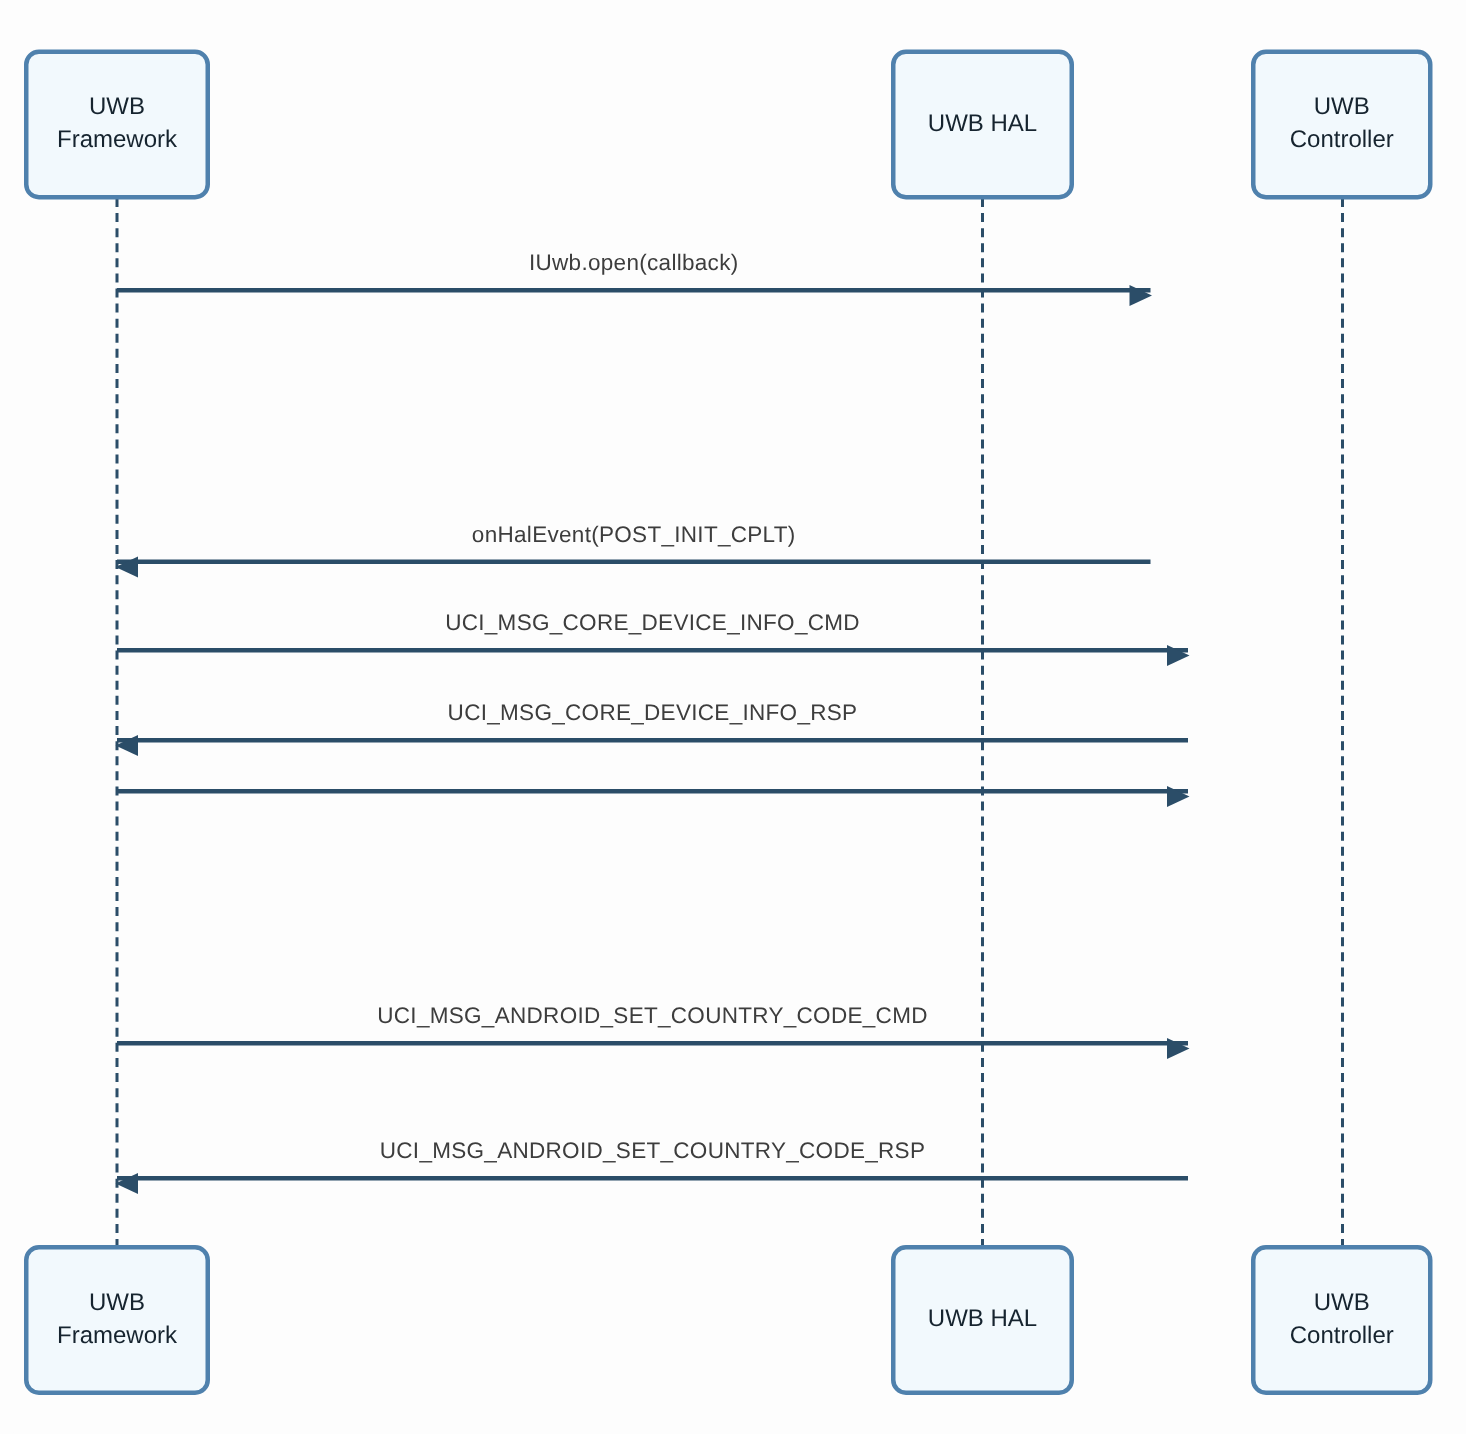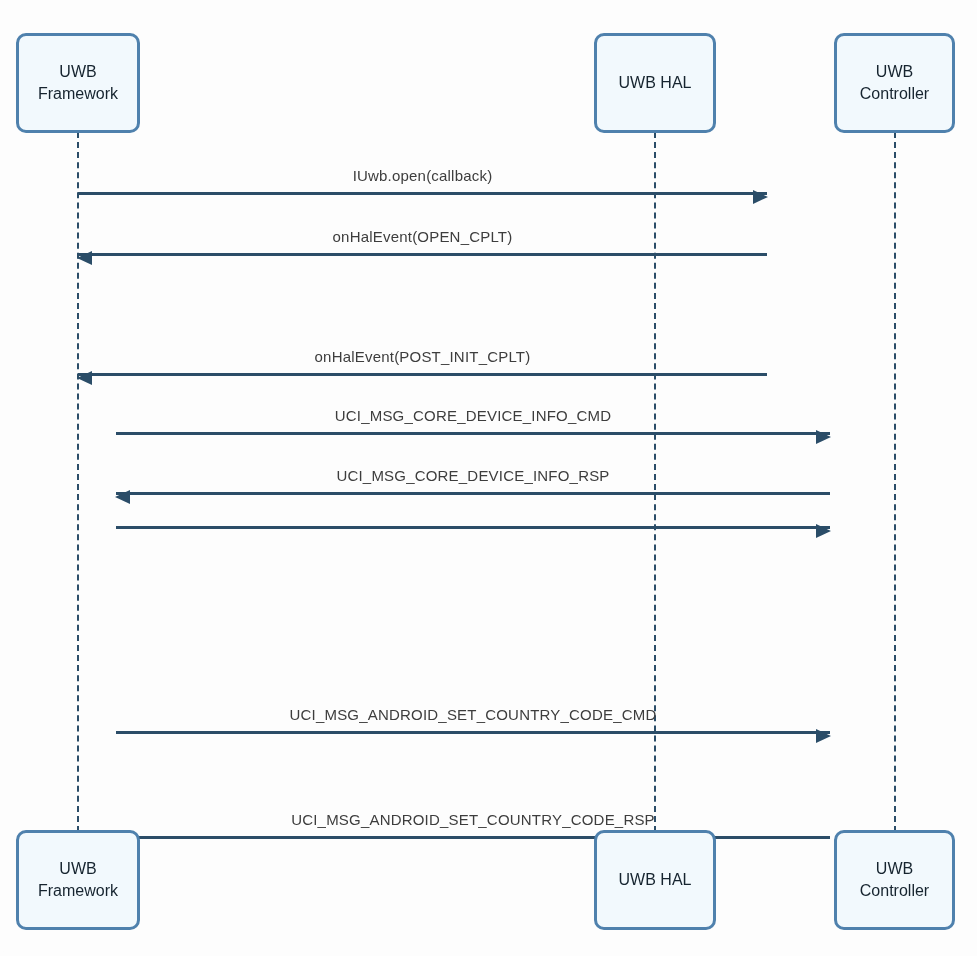--- a/index.html
+++ b/index.html
@@ -44,21 +44,21 @@
     justify-content: center;
     text-align: center;
     font-size: 16px;
     line-height: 1.35;
     color: var(--box-text);
     padding: 4px 10px;
   }
   
   .msg { position: absolute; left: 78px; }
   .span-short { width: 689px; }
-  .span-long { width: 714px; padding-left: 38px; }
+  .span-long { width: 714px; }
   .msg-label {
     text-align: center;
     font-size: 15px;
     letter-spacing: 0.2px;
     color: var(--label-text);
     height: 20px;
     line-height: 20px;
     margin-bottom: 6px;
     white-space: nowrap;
   }
@@ -98,26 +98,20 @@
     <span>UWB Controller</span>
   </div>
 
   <div class="msg span-short" style="top:166px">
     <div class="msg-label">IUwb.open(callback)</div>
     <div class="msg-line">
         <span class="head head-right"></span>
       </div>
   </div>
 
-  <div class="msg span-short" style="top:227px">
-    <div class="msg-label">onHalEvent(OPEN_CPLT)</div>
-    <div class="msg-line">
-        <span class="head head-left"></span>
-      </div>
-  </div>
 
 
   <div class="msg span-short" style="top:347px">
     <div class="msg-label">onHalEvent(POST_INIT_CPLT)</div>
     <div class="msg-line">
         <span class="head head-left"></span>
       </div>
   </div>
 
   <div class="msg span-long" style="top:406px">
@@ -135,28 +129,28 @@
   </div>
 
   <div class="msg span-long" style="top:526px">
     <div class="msg-line">
         <span class="head head-right"></span>
       </div>
   </div>
 
 
 
-  <div class="msg span-long" style="top:705px">
+  <div class="msg span-long" style="top:668px">
     <div class="msg-label">UCI_MSG_ANDROID_SET_COUNTRY_CODE_CMD</div>
     <div class="msg-line">
         <span class="head head-right"></span>
       </div>
   </div>
 
-  <div class="msg span-long" style="top:810px">
+  <div class="msg span-long" style="top:758px">
     <div class="msg-label">UCI_MSG_ANDROID_SET_COUNTRY_CODE_RSP</div>
     <div class="msg-line">
         <span class="head head-left"></span>
       </div>
   </div>
 
   <div class="pbox" style="left:16px;top:830px;width:124px">
     <span>UWB Framework</span>
   </div>
   <div class="pbox" style="left:594px;top:830px;width:122px">

